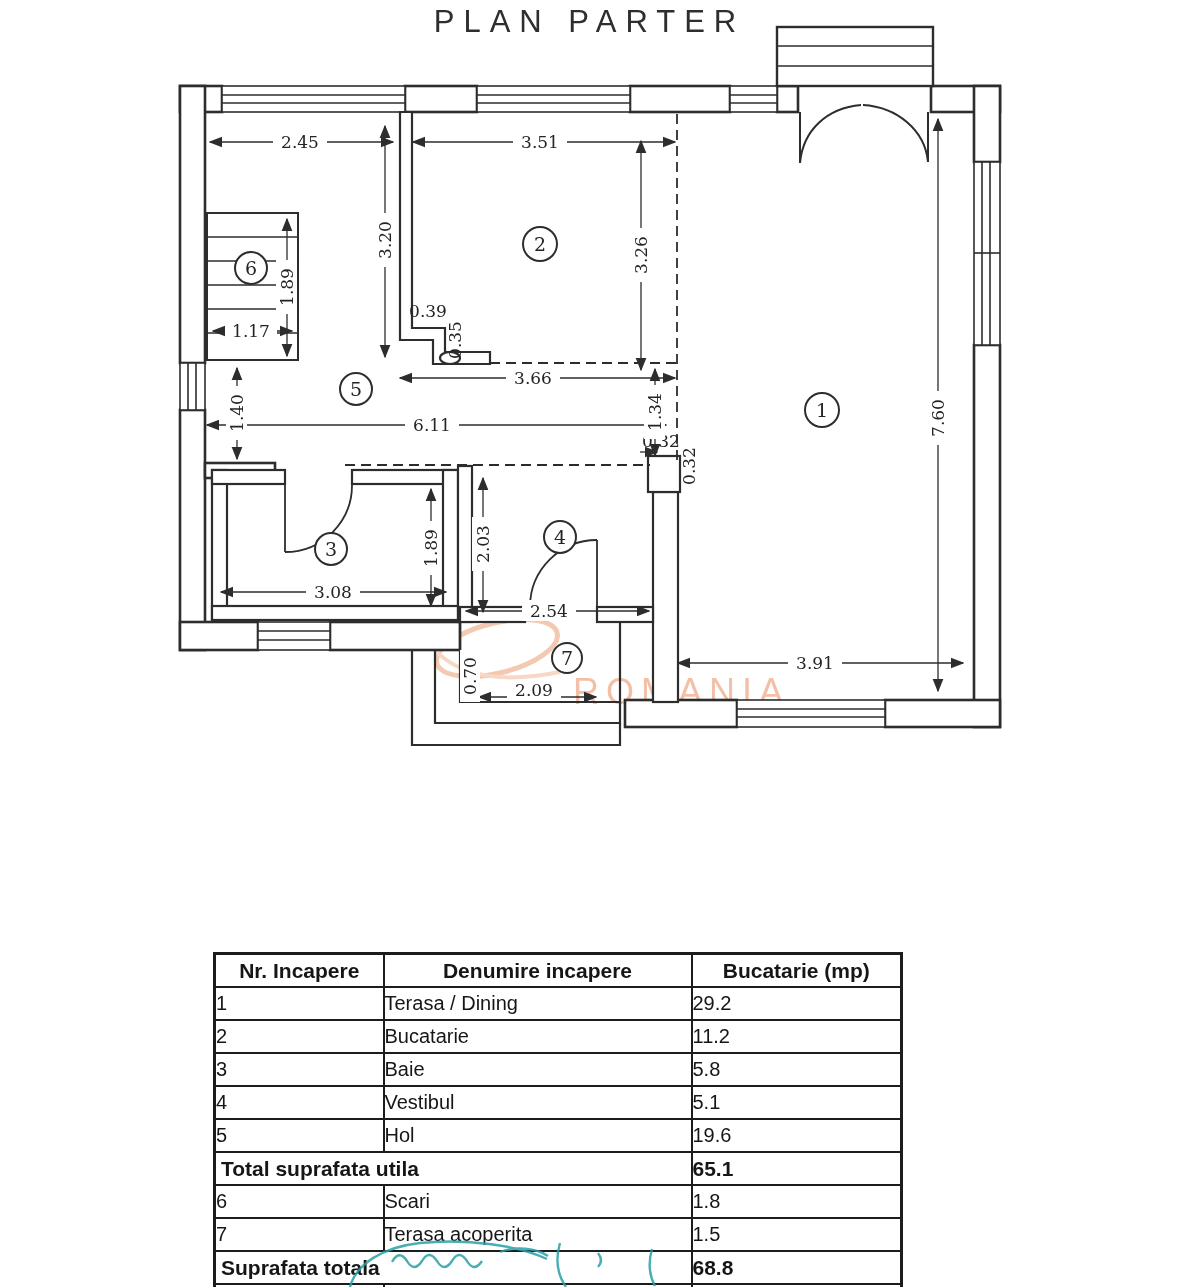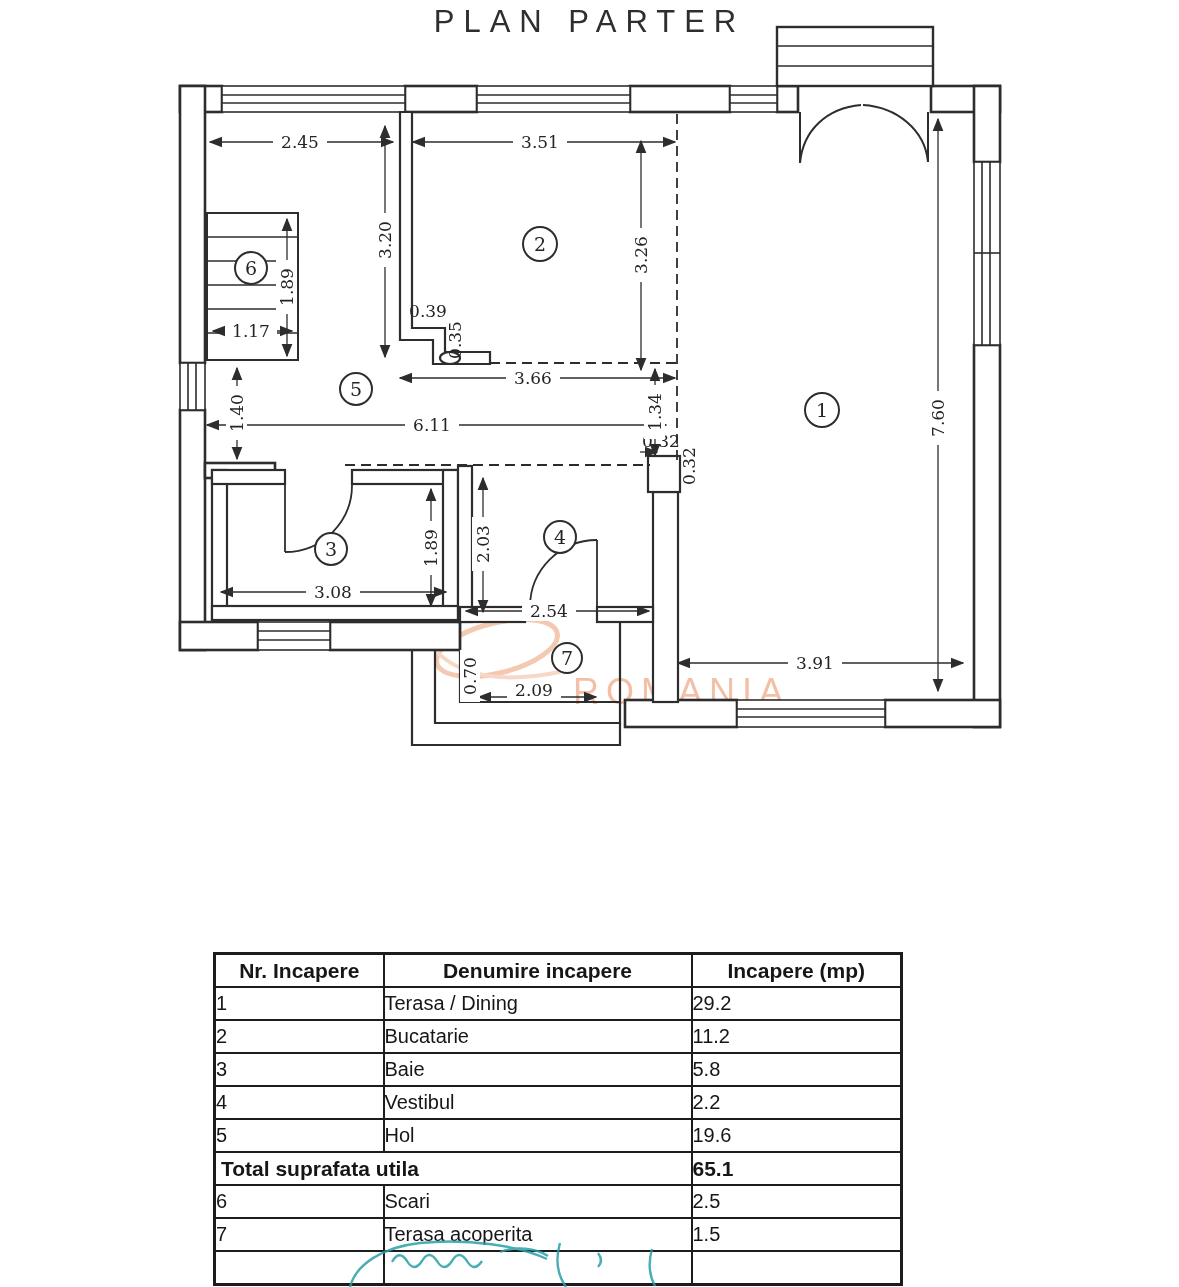--- a/index.html
+++ b/index.html
@@ -320,60 +320,64 @@
   <table id="area-table">
     <colgroup>
         <col style="width:169px">
         <col style="width:308px">
         <col style="width:210px">
       </colgroup>
     <tbody>
         <tr>
       <th>Nr. Incapere</th>
       <th>Denumire incapere</th>
-      <th>Incapere (mp)</th>
+      <th>Bucatarie (mp)</th>
     </tr>
     <tr>
       <td>1</td>
       <td>Terasa / Dining</td>
       <td>29.2</td>
     </tr>
     <tr>
       <td>2</td>
       <td>Bucatarie</td>
       <td>11.2</td>
     </tr>
     <tr>
       <td>3</td>
       <td>Baie</td>
       <td>5.8</td>
     </tr>
     <tr>
       <td>4</td>
       <td>Vestibul</td>
-      <td>2.2</td>
+      <td>5.1</td>
     </tr>
     <tr>
       <td>5</td>
       <td>Hol</td>
       <td>19.6</td>
     </tr>
     <tr>
       <td class="tot-label" colspan="2">Total suprafata utila</td>
       <td class="tot-val">65.1</td>
     </tr>
     <tr>
       <td>6</td>
       <td>Scari</td>
-      <td>2.5</td>
+      <td>1.8</td>
     </tr>
     <tr>
       <td>7</td>
       <td>Terasa acoperita</td>
       <td>1.5</td>
+    </tr>
+    <tr>
+      <td class="tot-label" colspan="2">Suprafata totala</td>
+      <td class="tot-val">68.8</td>
     </tr>
     <tr class="partial">
       <td></td>
           <td></td>
           <td></td>
     </tr>
   </tbody>
     </table>
 
   <svg width="1179" height="1287" style="position:absolute;left:0;top:0;pointer-events:none;">

